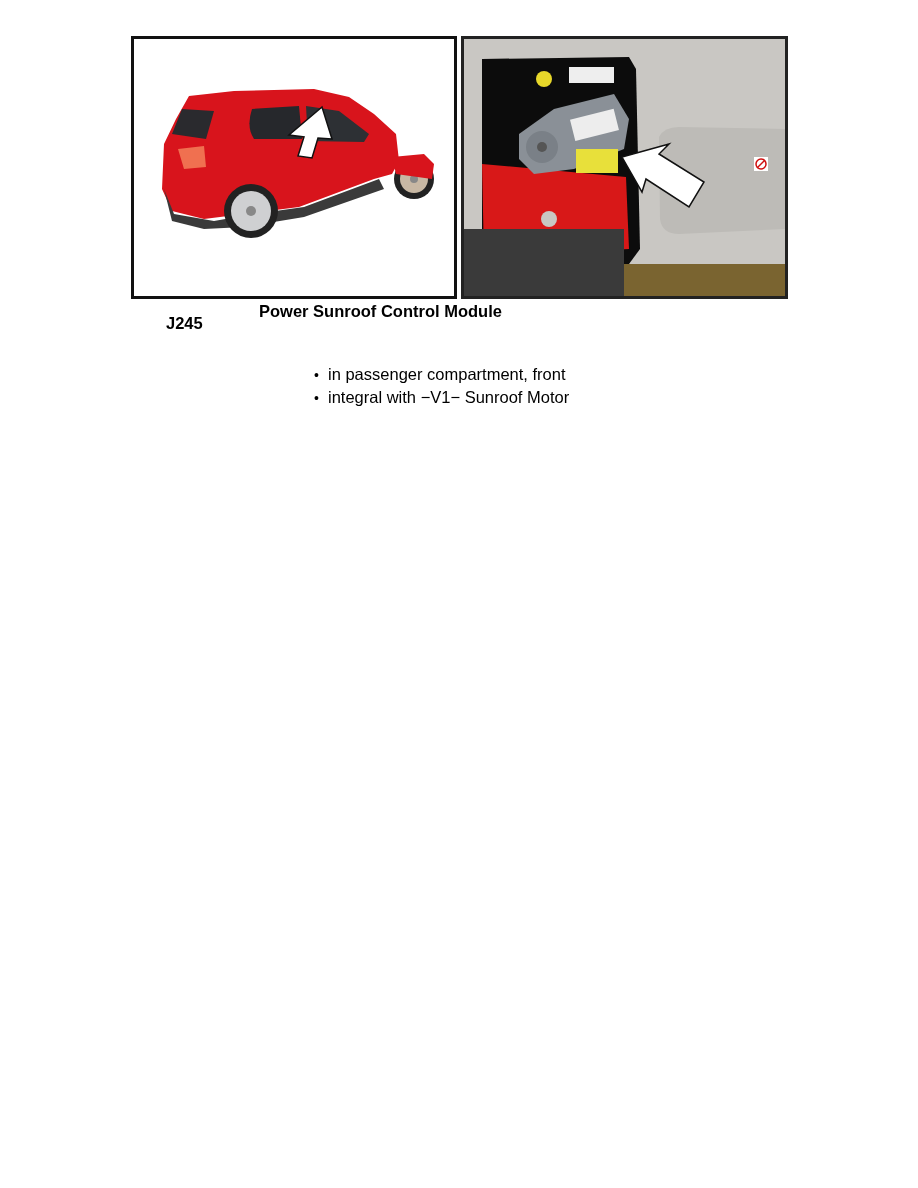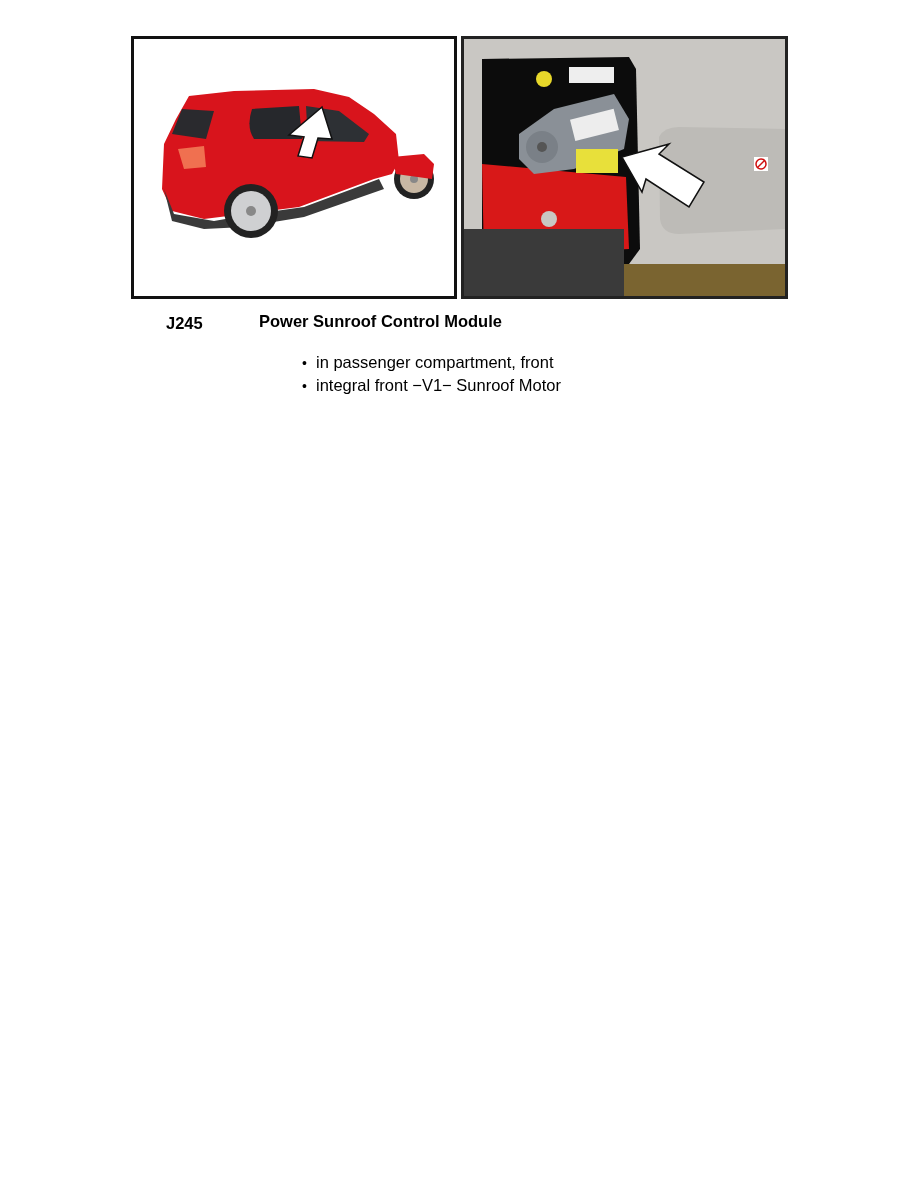--- a/index.html
+++ b/index.html
@@ -2,22 +2,22 @@
 <html><head>
   <meta charset="utf-8">
   <style>
     html, body { margin:0; padding:0; background:#ffffff; }
     body { width:918px; height:1188px; position:relative; overflow:hidden; font-family:"Liberation Sans", sans-serif; color:#000; }
     .fig { position:absolute; box-sizing:border-box; overflow:hidden; }
     #fig-car { left:131px; top:36px; width:326px; height:263px; border:3px solid #111; background:#fff; }
     #fig-interior { left:461px; top:36px; width:327px; height:263px; border:3px solid #222; background:#c8c6c2; }
     svg { display:block; }
     .code { position:absolute; left:166px; top:306px; font-weight:bold; font-size:16.5px;margin-top:8px; }
-    .title { position:absolute; left:259px; top:312px; font-weight:bold; font-size:16.5px; }
-    ul.bullets { position:absolute; left:302px; top:352px; margin:0; padding:0; list-style:none; font-size:16.5px; line-height:21.5px; }
+    .title { position:absolute; left:259px; top:302px; font-weight:bold; font-size:16.5px; }
+    ul.bullets { position:absolute; left:302px; top:352px; margin:12px; padding:0; list-style:none; font-size:16.5px; line-height:21.5px; }
     ul.bullets li { white-space:nowrap; }
     ul.bullets li .dot { display:inline-block; width:14px; font-size:14px; }
   </style>
 </head>
 <body>
 
 <div class="fig" id="fig-car">
   <svg width="320" height="257" viewBox="0 0 320 257">
 
     <path d="M55 57 L100 52 L180 50 L215 58 L240 75 L262 95 L265 122 L258 135 L240 140 L165 168 L110 175 L70 180 L38 172 L28 150 L30 105 L42 80 Z" fill="#d8141c"></path>
@@ -74,14 +74,14 @@
 
     <path d="M158 118 L205 105 L195 115 L240 143 L225 168 L182 140 L178 153 Z" fill="#ffffff" stroke="#111" stroke-width="1.5"></path>
   </svg>
 </div>
 
 <div class="code">J245</div>
 <div class="title">Power Sunroof Control Module</div>
 
 <ul class="bullets">
   <li><span class="dot">•</span><span>in passenger compartment, front</span></li>
-  <li><span class="dot">•</span><span>integral front −V1− Sunroof Motor</span></li>
+  <li><span class="dot">•</span><span>integral with −V1− Sunroof Motor</span></li>
 </ul>
 
 </body></html>

